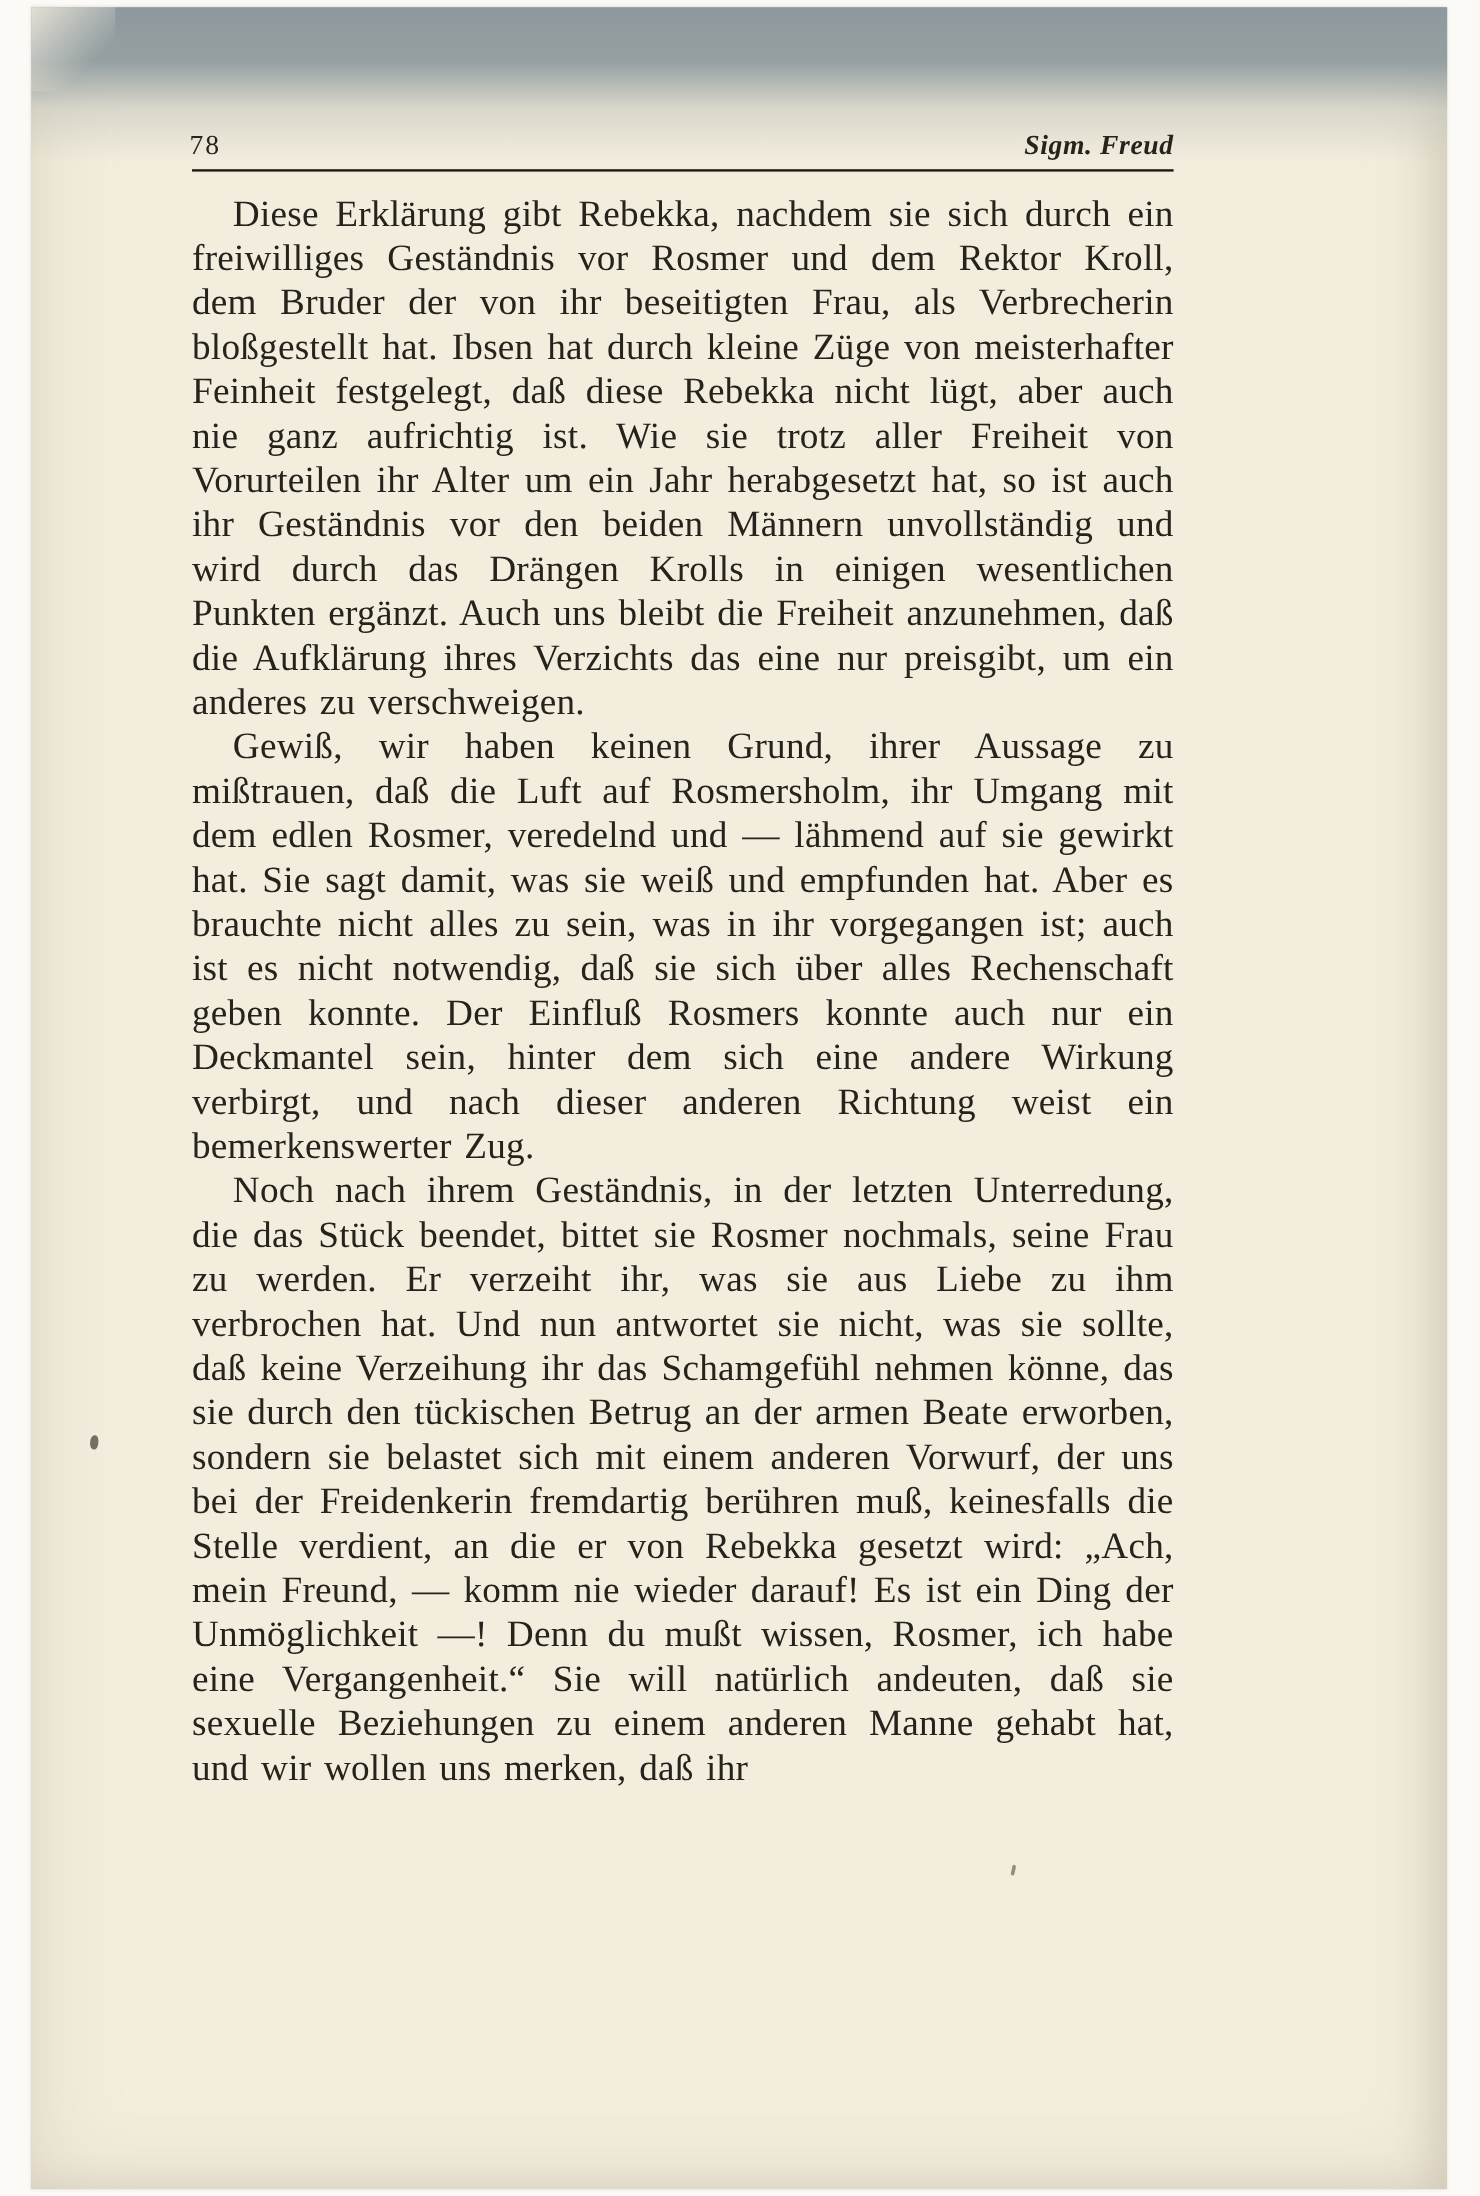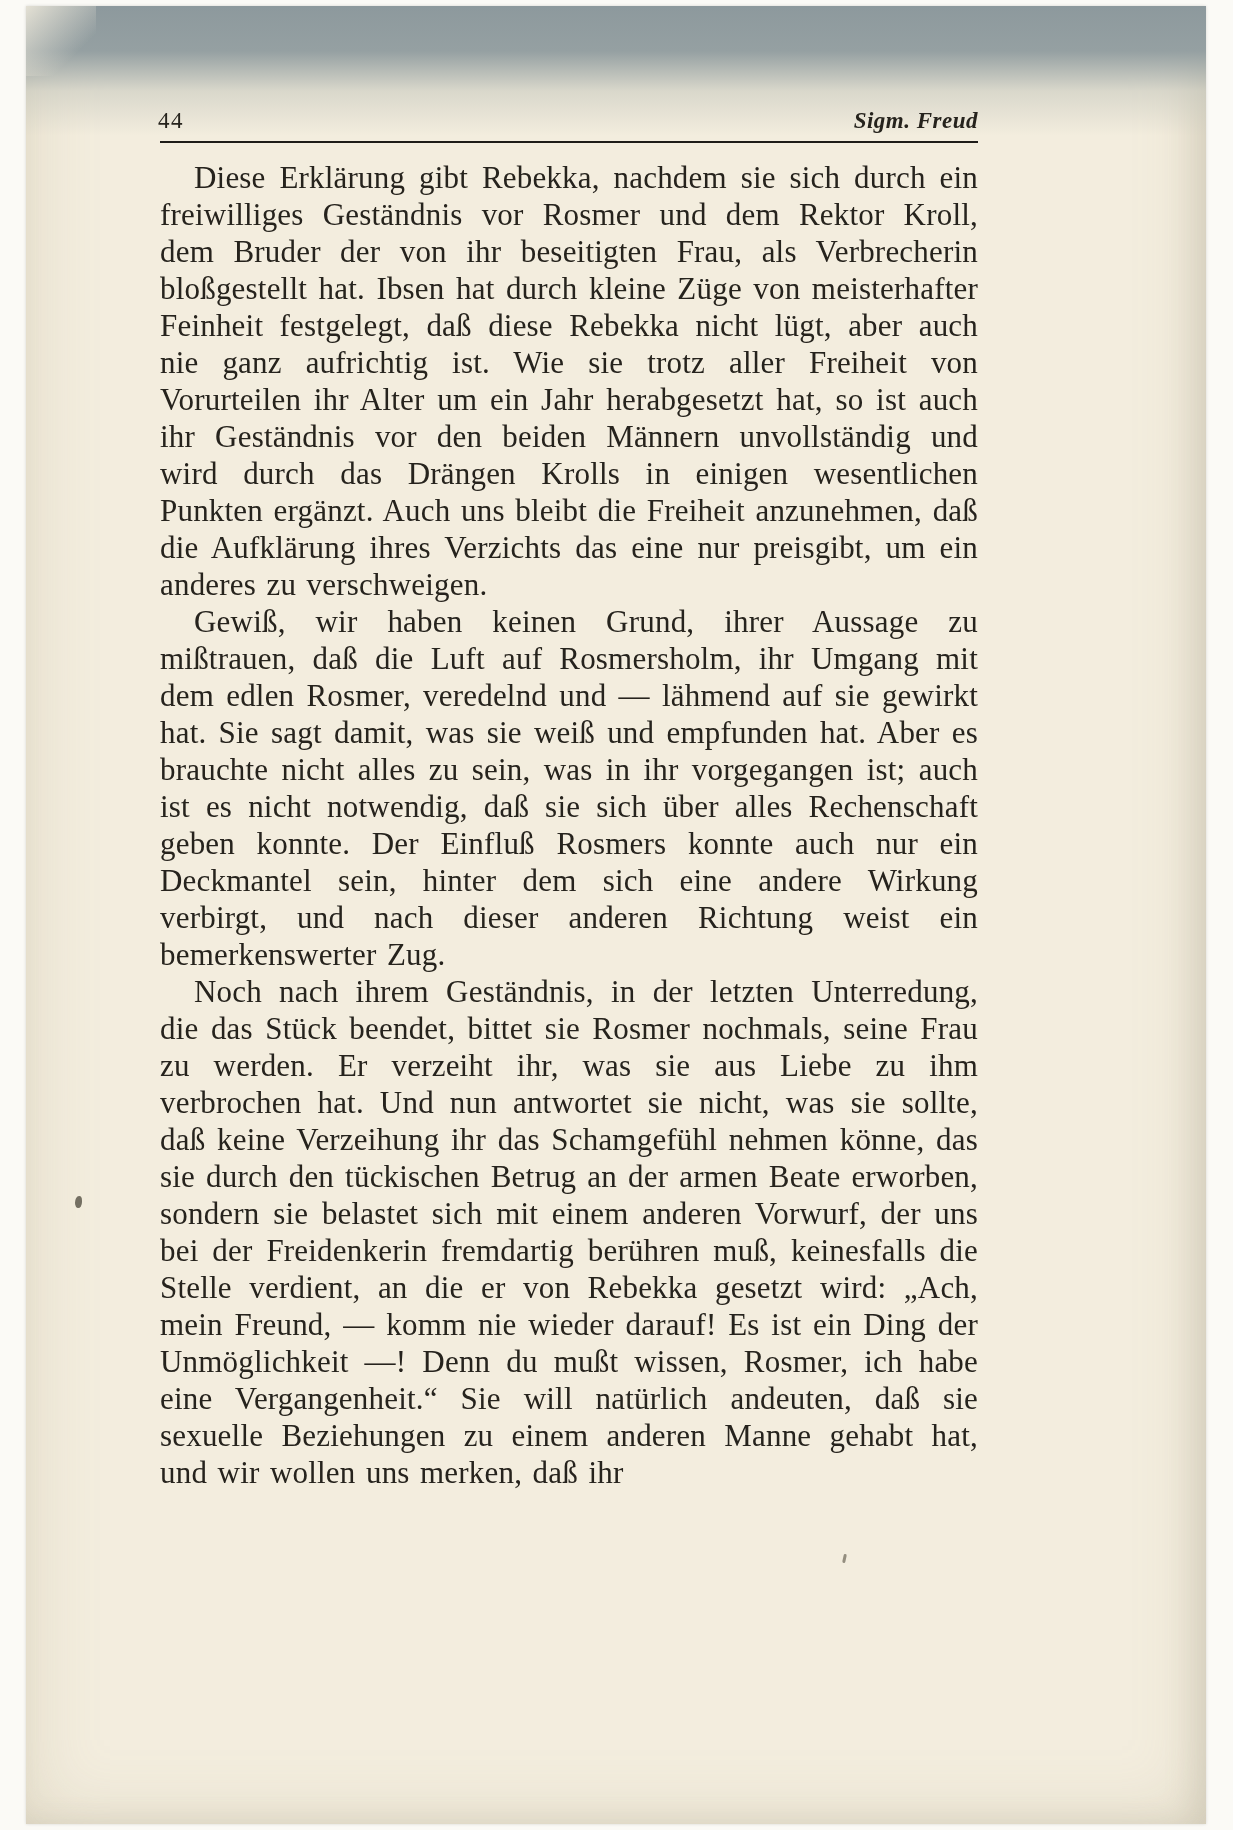--- a/index.html
+++ b/index.html
@@ -130,21 +130,21 @@
 
 <div class="scan">
   <div class="scan-top-band"></div>
 
   <div class="speck-a"></div>
   <div class="speck-b"></div>
 
   <div class="content">
 
     <div class="header-row">
-      <span class="page-num">44</span>
+      <span class="page-num">78</span>
       <span class="running-head">Sigm. Freud</span>
     </div>
 
     <hr class="header-rule">
 
     <div class="body-text">
       <p>Diese Erklärung gibt Rebekka, nachdem sie sich durch ein freiwilliges Geständnis vor Rosmer und dem Rektor Kroll, dem Bruder der von ihr beseitigten Frau, als Verbrecherin bloßgestellt hat. Ibsen hat durch kleine Züge von meisterhafter Feinheit festgelegt, daß diese Rebekka nicht lügt, aber auch nie ganz aufrichtig ist. Wie sie trotz aller Freiheit von Vorurteilen ihr Alter um ein Jahr herabgesetzt hat, so ist auch ihr Geständnis vor den beiden Männern unvollständig und wird durch das Drängen Krolls in einigen wesentlichen Punkten ergänzt. Auch uns bleibt die Freiheit anzunehmen, daß die Aufklärung ihres Verzichts das eine nur preisgibt, um ein anderes zu verschweigen.</p>
       <p>Gewiß, wir haben keinen Grund, ihrer Aussage zu mißtrauen, daß die Luft auf Rosmersholm, ihr Umgang mit dem edlen Rosmer, veredelnd und — lähmend auf sie gewirkt hat. Sie sagt damit, was sie weiß und empfunden hat. Aber es brauchte nicht alles zu sein, was in ihr vorgegangen ist; auch ist es nicht notwendig, daß sie sich über alles Rechenschaft geben konnte. Der Einfluß Rosmers konnte auch nur ein Deckmantel sein, hinter dem sich eine andere Wirkung verbirgt, und nach dieser anderen Richtung weist ein bemerkenswerter Zug.</p>
       <p>Noch nach ihrem Geständnis, in der letzten Unterredung, die das Stück beendet, bittet sie Rosmer nochmals, seine Frau zu werden. Er verzeiht ihr, was sie aus Liebe zu ihm verbrochen hat. Und nun antwortet sie nicht, was sie sollte, daß keine Verzeihung ihr das Schamgefühl nehmen könne, das sie durch den tückischen Betrug an der armen Beate erworben, sondern sie belastet sich mit einem anderen Vorwurf, der uns bei der Freidenkerin fremdartig berühren muß, keinesfalls die Stelle verdient, an die er von Rebekka gesetzt wird: „Ach, mein Freund, — komm nie wieder darauf! Es ist ein Ding der Unmöglichkeit —! Denn du mußt wissen, Rosmer, ich habe eine Vergangenheit.“ Sie will natürlich andeuten, daß sie sexuelle Beziehungen zu einem anderen Manne gehabt hat, und wir wollen uns merken, daß ihr</p>
     </div>

